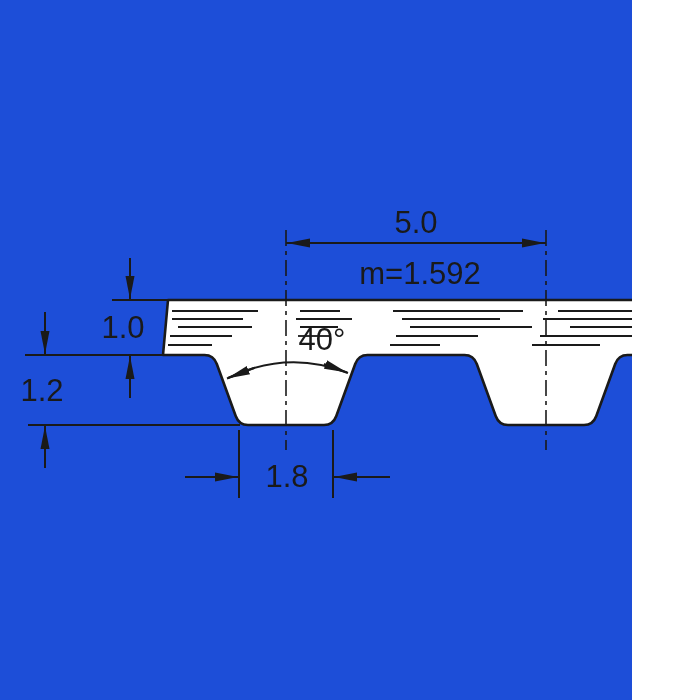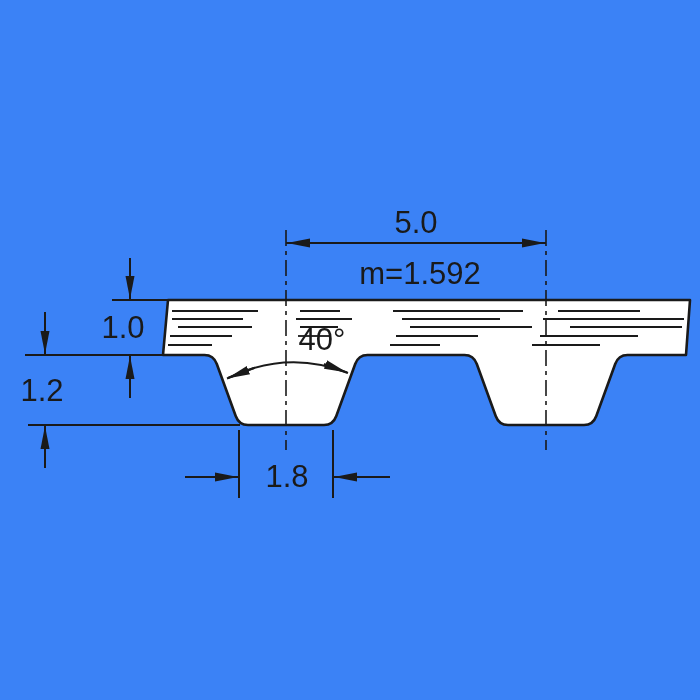--- a/index.html
+++ b/index.html
@@ -1,16 +1,16 @@
 <!DOCTYPE html>
 <html><head>
 <meta charset="utf-8">
 <style>
   html,body{margin:0;padding:0;background:#ffffff;}
-  .stage{position:relative;width:700px;height:700px;background:#3b82f6;overflow:hidden;}
+  .stage{position:relative;width:632px;height:700px;background:#1d4ed8;overflow:hidden;}
   svg text{
     font-family:"Liberation Sans", sans-serif;
     font-size:31px;
     fill:#1a1a1a;
   }
   .outline{fill:#ffffff;stroke:#1a1a1a;stroke-width:2.6;stroke-linejoin:round;}
   .cord{stroke:#1a1a1a;stroke-width:1.8;}
   .dim{stroke:#1a1a1a;stroke-width:2;fill:none;}
   .cl{stroke:#1a1a1a;stroke-width:1.6;fill:none;stroke-dasharray:16 5 4 5;}
 </style>

